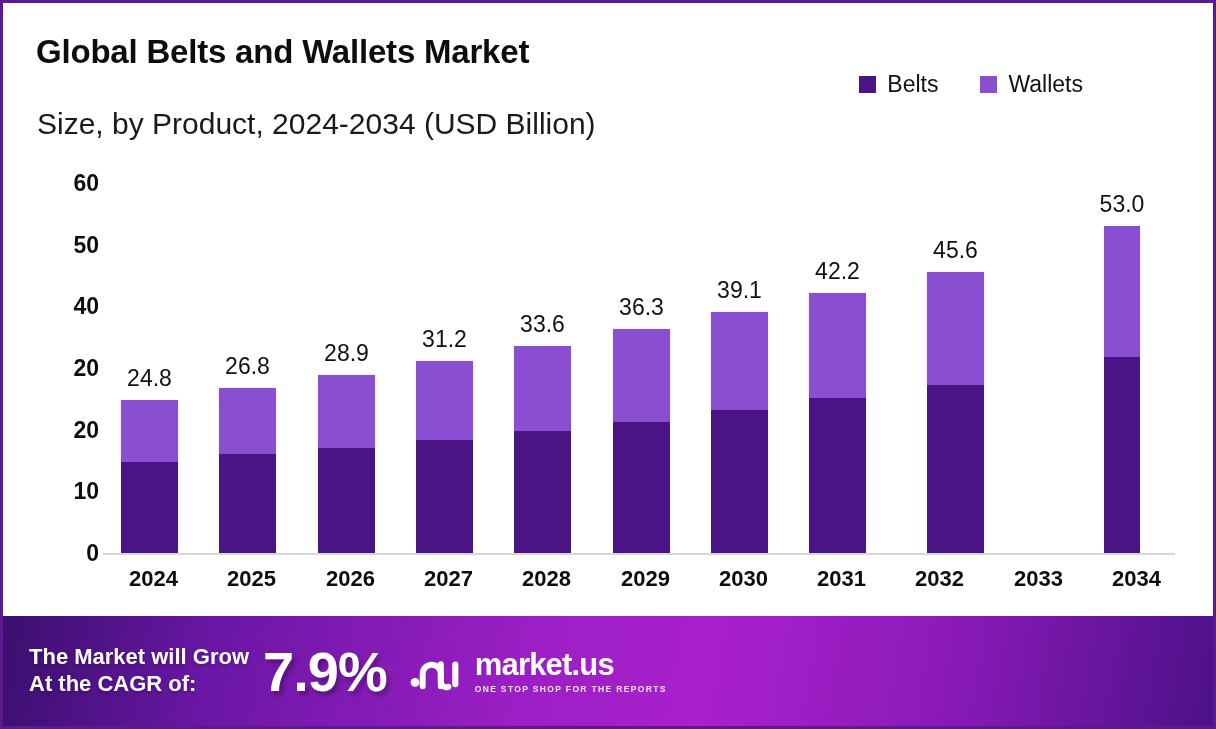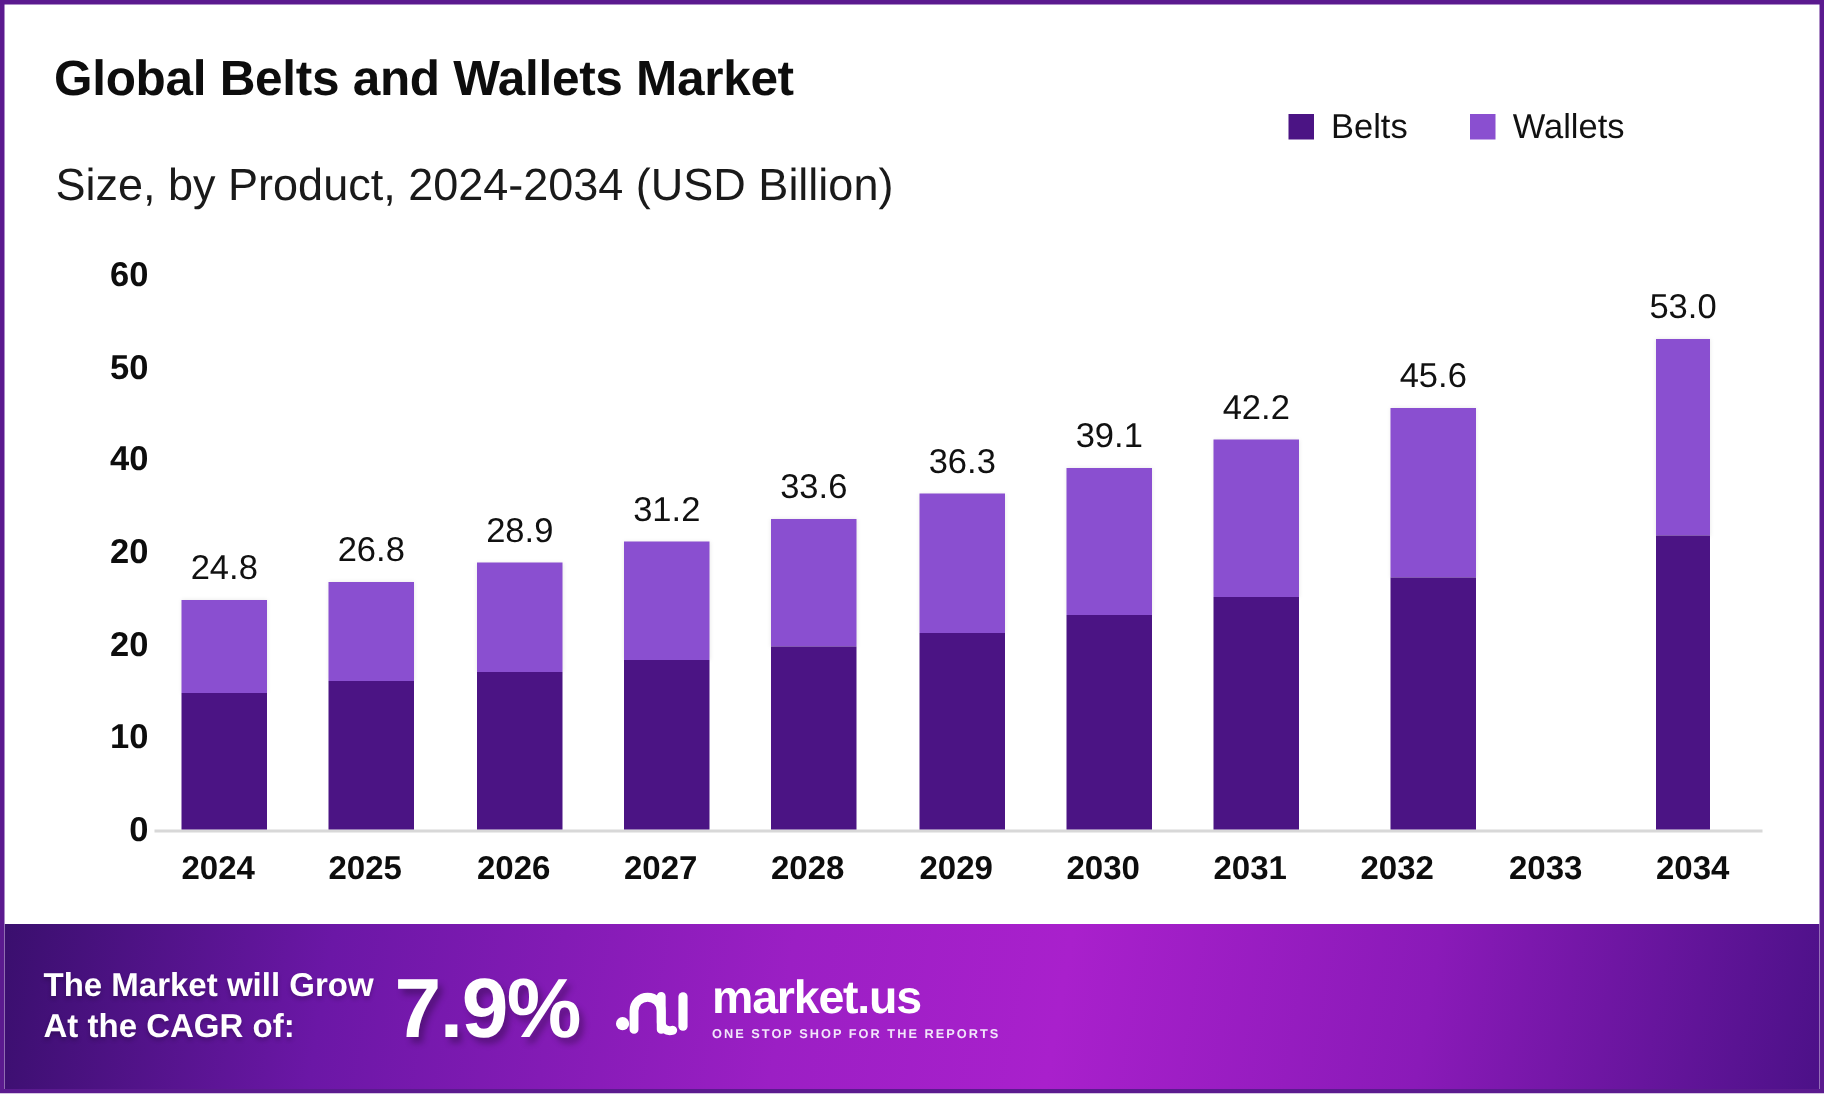--- a/index.html
+++ b/index.html
@@ -93,21 +93,21 @@
     left: 50%;
     transform: translateX(-50%);
     font-size: 23px;
     color: #111;
     white-space: nowrap;
   }
   .x-tick {
     position: absolute;
     top: 563px;
     width: 57px;
-    text-align: left;
+    text-align: right;
     font-size: 22px;
     font-weight: 700;
     color: #0d0d0d;
     white-space: nowrap;
   }
 
   
   .banner {
     position: absolute;
     left: 0; bottom: 0;

